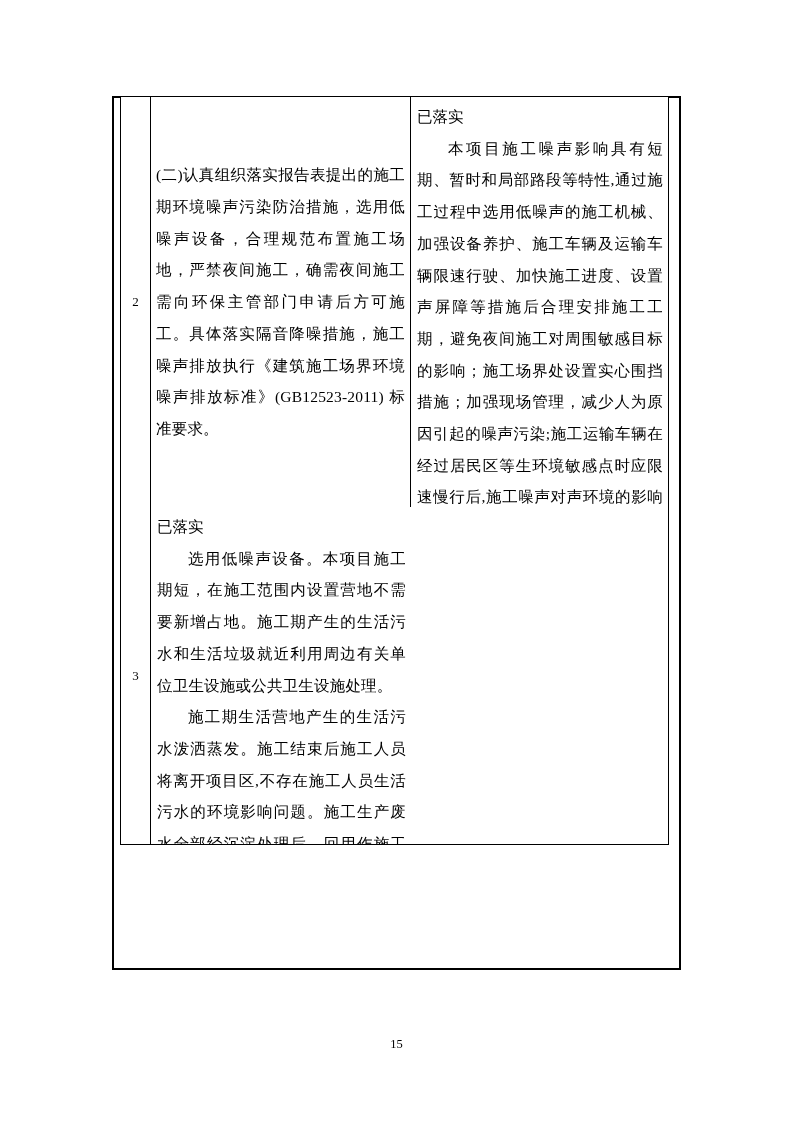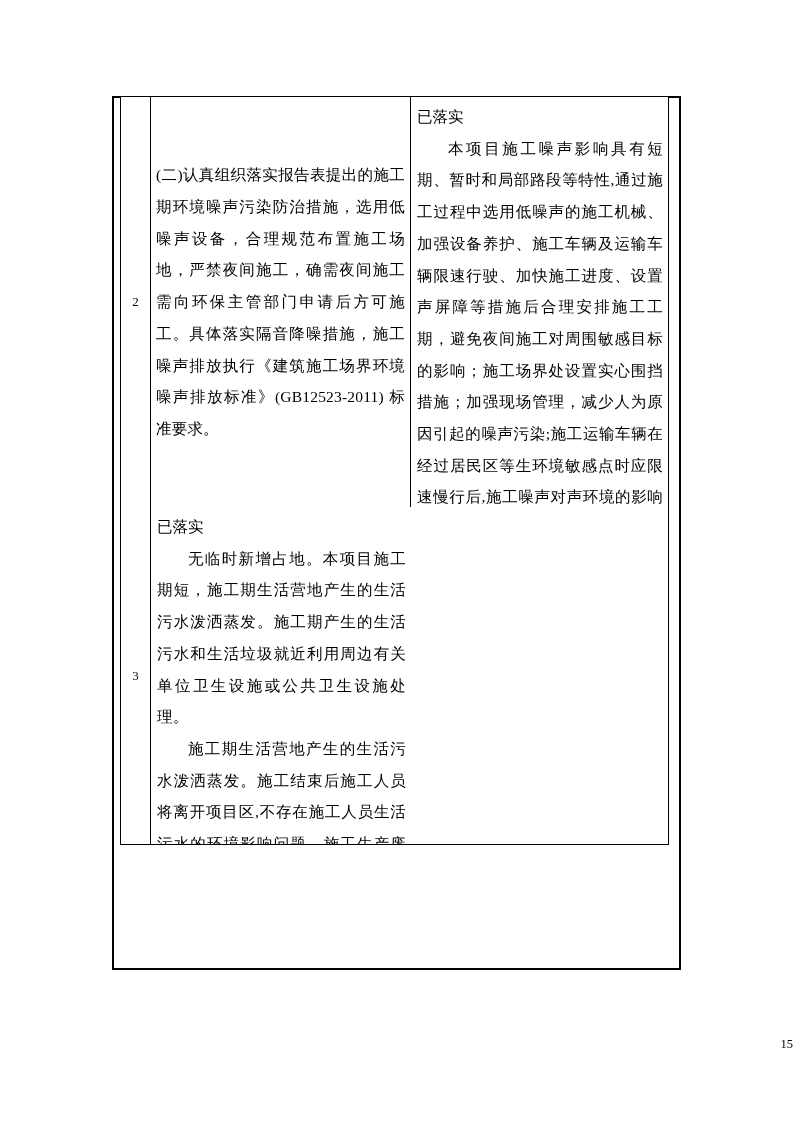--- a/index.html
+++ b/index.html
@@ -70,21 +70,21 @@
     margin: 0;
     font-size: 15.5px;
     line-height: 31.7px;
     text-align: left;
   }
   .page-number {
     position: absolute;
     left: 0;
     top: 1036px;
     width: 793px;
-    text-align: right;
+    text-align: center;
     font-size: 12.5px;
     line-height: 16px;
   }
 </style>
 </head>
 <body>
 
 <div class="outer-frame"></div>
 
 <div class="review-table">
@@ -98,19 +98,19 @@
   <div class="cell col-status row-top">
     <p class="status-line">已落实</p>
     <p class="cn-text indent">本项目施工噪声影响具有短期、暂时和局部路段等特性,通过施工过程中选用低噪声的施工机械、加强设备养护、施工车辆及运输车辆限速行驶、加快施工进度、设置声屏障等措施后合理安排施工工期，避免夜间施工对周围敏感目标的影响；施工场界处设置实心围挡措施；加强现场管理，减少人为原因引起的噪声污染;施工运输车辆在经过居民区等生环境敏感点时应限速慢行后,施工噪声对声环境的影响较小，在施工期间没有收到投诉。</p>
   </div>
 
   <div class="cell col-num">
     <span>3</span>
   </div>
   <div class="cell col-status">
     <p class="status-line">已落实</p>
-    <p class="cn-text indent">无临时新增占地。本项目施工期短，施工期生活营地产生的生活污水泼洒蒸发。施工期产生的生活污水和生活垃圾就近利用周边有关单位卫生设施或公共卫生设施处理。</p>
+    <p class="cn-text indent">选用低噪声设备。本项目施工期短，在施工范围内设置营地不需要新增占地。施工期产生的生活污水和生活垃圾就近利用周边有关单位卫生设施或公共卫生设施处理。</p>
     <p class="cn-text indent">施工期生活营地产生的生活污水泼洒蒸发。施工结束后施工人员将离开项目区,不存在施工人员生活污水的环境影响问题。施工生产废水全部经沉淀处理后，回用作施工用水和用于场地洒水抑尘。</p>
   </div>
 
 </div>
 
 <div class="page-number">15</div>
 
 </body></html>

